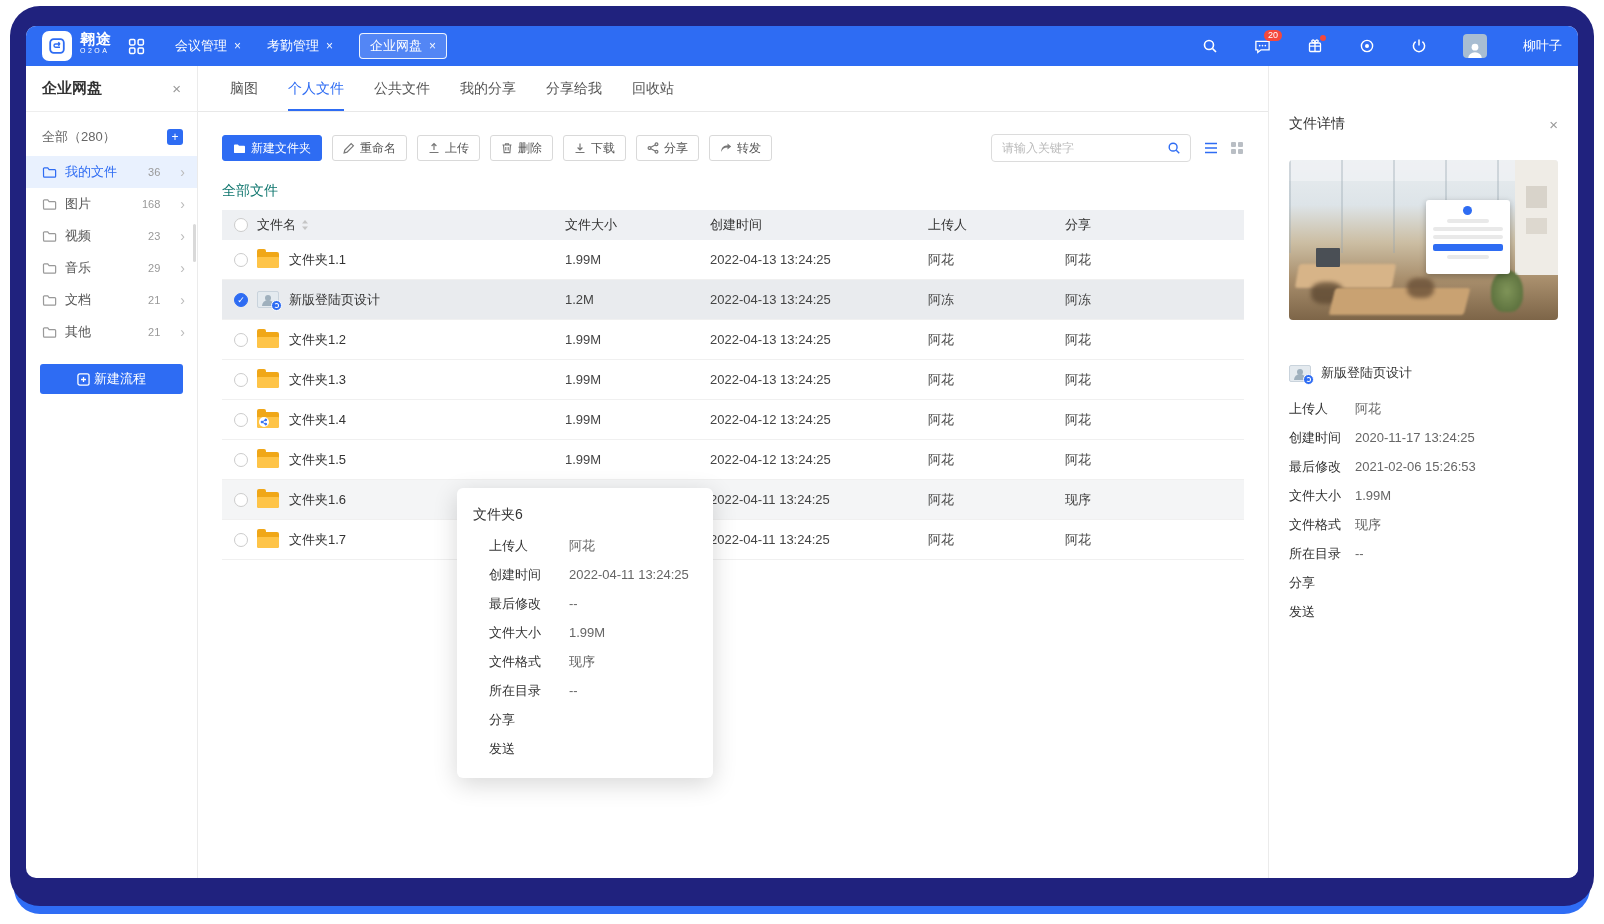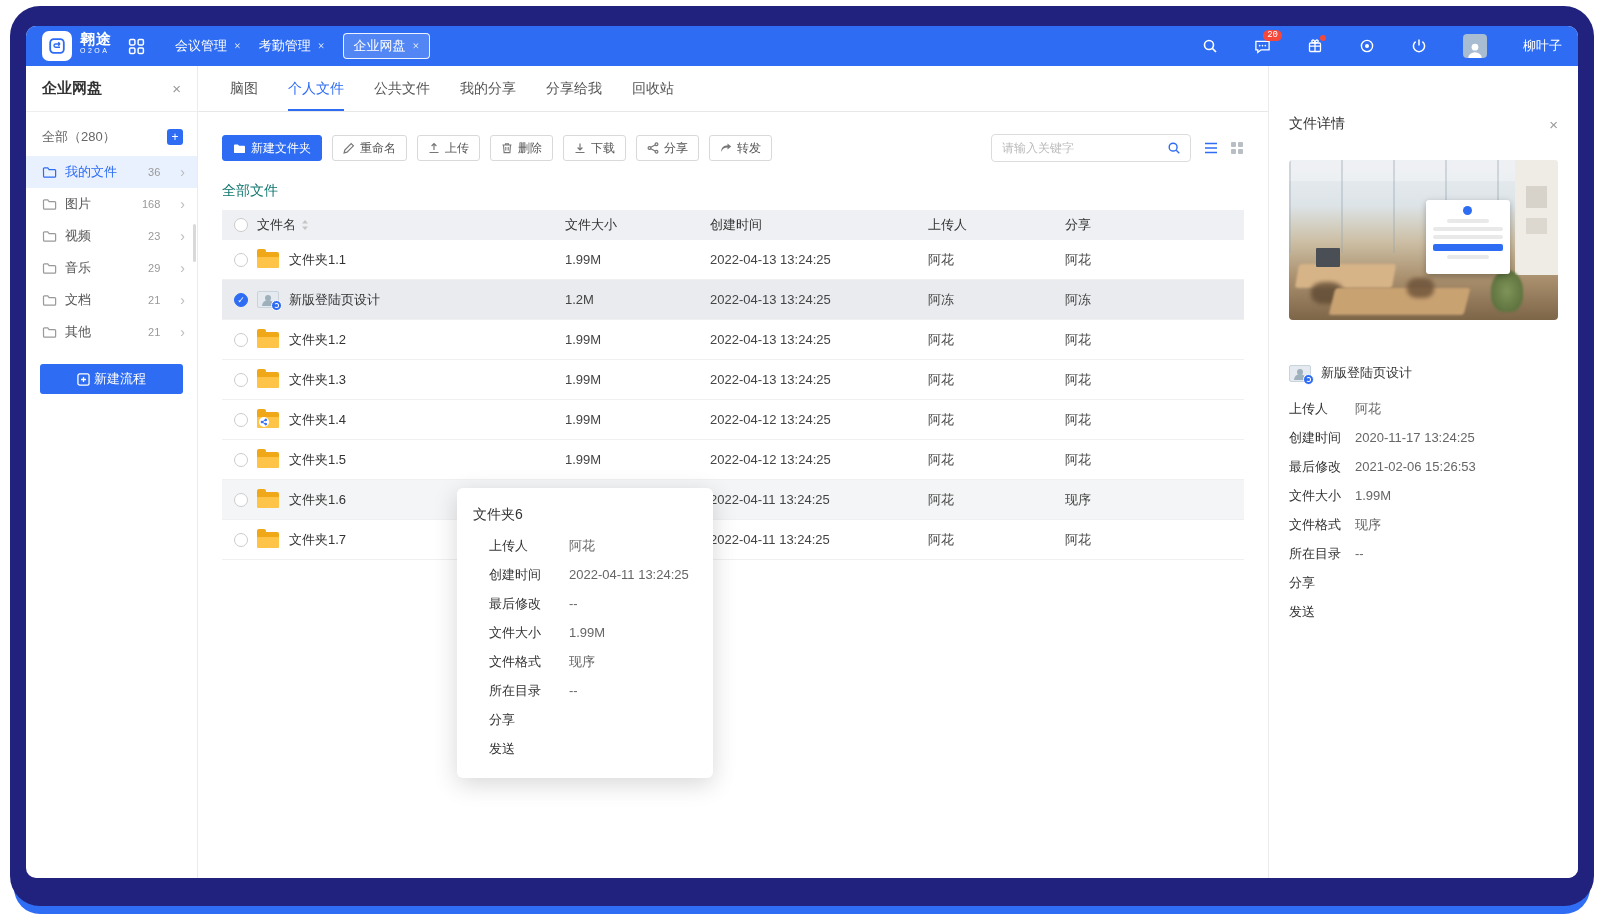--- a/index.html
+++ b/index.html
@@ -23,25 +23,25 @@
   
   .topbar {
     flex:0 0 40px; background:#2e6cf3; color:#fff;
     display:flex; align-items:center; padding:0 16px;
   }
   .logo { display:flex; align-items:flex-start; gap:8px; cursor:pointer; }
   .logo-mark { width:30px; height:30px; background:#fff; border-radius:7px; display:flex; align-items:center; justify-content:center; }
   .logo-title { font-size:15px; font-weight:bold; letter-spacing:1px; line-height:15px; }
   .logo-sub { font-size:7px; letter-spacing:2.5px; line-height:9px; }
   .apps-btn { margin-left:16px; display:flex; color:#fff; cursor:pointer; }
-  .tb-tabs { display:flex; align-items:center; gap:18px; margin-left:30px;font-family:Liberation Serif, serif; }
+  .tb-tabs { display:flex; align-items:center; gap:26px; margin-left:30px; }
   .tb-tab { display:flex; align-items:center; gap:7px; font-size:13px; cursor:pointer; white-space:nowrap; }
   .tb-tab .x { font-size:12px; opacity:.95; }
   .tb-tab.active { border:1px solid rgba(255,255,255,.9); background:rgba(255,255,255,.18); padding:3px 10px; border-radius:4px; }
-  .tb-right { margin-left:auto; display:flex; align-items:center; gap:36px;font-family:Liberation Mono, monospace; }
+  .tb-right { margin-left:auto; display:flex; align-items:center; gap:36px; }
   .tb-icon { position:relative; display:flex; color:#fff; cursor:pointer; }
   .badge { position:absolute; top:-8px; right:-11px; background:#f5483b; color:#fff; font-size:9px; line-height:11px; padding:0 4px; border-radius:8px; }
   .dot { position:absolute; top:-3px; right:-3px; width:6px; height:6px; border-radius:50%; background:#f5483b; }
   .avatar { width:24px; height:24px; border-radius:4px; background:#a8bdd2; overflow:hidden; display:flex; align-items:flex-end; justify-content:center; cursor:pointer; }
   .tb-user { font-size:13px; cursor:pointer; }
   
   .app-body { flex:1; display:flex; min-height:0; }
   
   .sidebar { width:172px; flex:0 0 172px; border-right:1px solid #ebebeb; position:relative; }
   .sb-head { height:46px; border-bottom:1px solid #eeeeee; display:flex; align-items:center; justify-content:space-between; padding:0 16px; }

